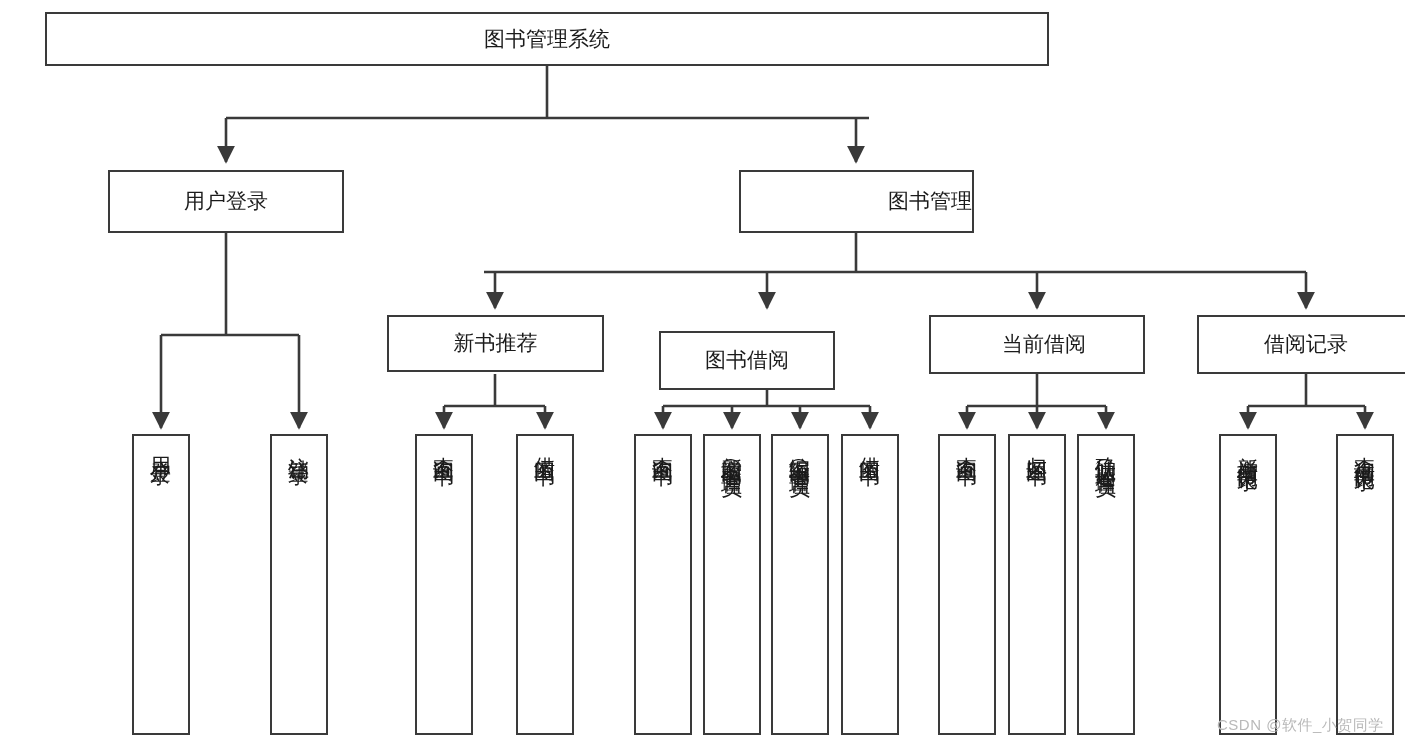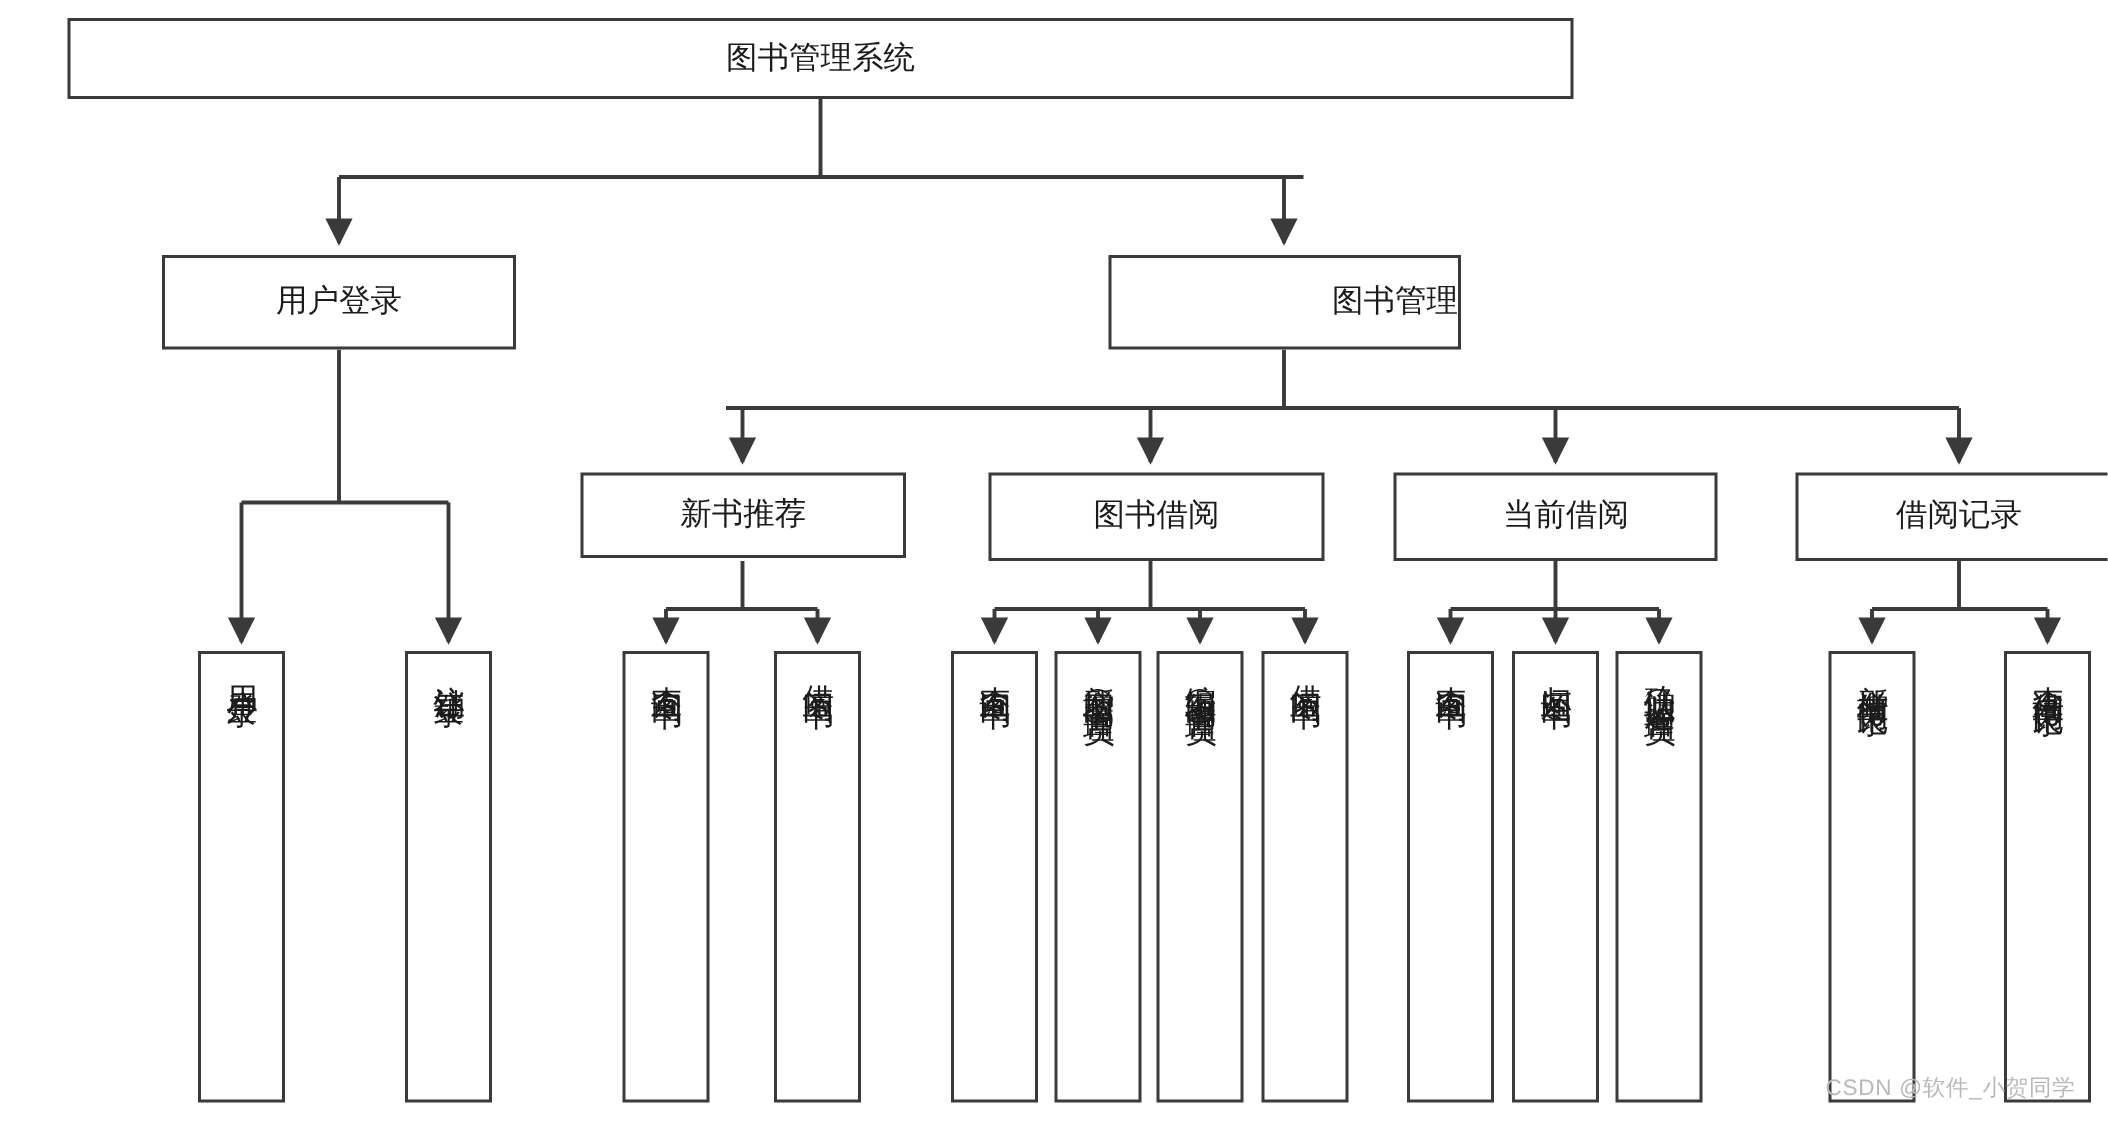--- a/index.html
+++ b/index.html
@@ -135,21 +135,21 @@
   <div class="node h" style="left:81px; top:170px; width:236px; height:63px;">
     <span class="lbl">用户登录</span>
   </div>
   <div class="node h" style="left:712px; top:170px; width:235px; height:63px;justify-content:flex-end;">
     <span class="lbl">图书管理</span>
   </div>
 
   <div class="node h" style="left:360px; top:315px; width:217px; height:57px;">
     <span class="lbl">新书推荐</span>
   </div>
-  <div class="node h" style="left:632px; top:315px; width:224px; height:59px;">
+  <div class="node h" style="left:632px; top:331px; width:176px; height:59px;">
     <span class="lbl">图书借阅</span>
   </div>
   <div class="node h" style="left:902px; top:315px; width:216px; height:59px;padding-left:14px;">
     <span class="lbl">当前借阅</span>
   </div>
   <div class="node h" style="left:1170px; top:315px; width:218px; height:59px;justify-content:center;">
     <span class="lbl">借阅记录</span>
   </div>
 
   <div class="node v" style="left:105px; top:434px; width:58px; height:301px;">

